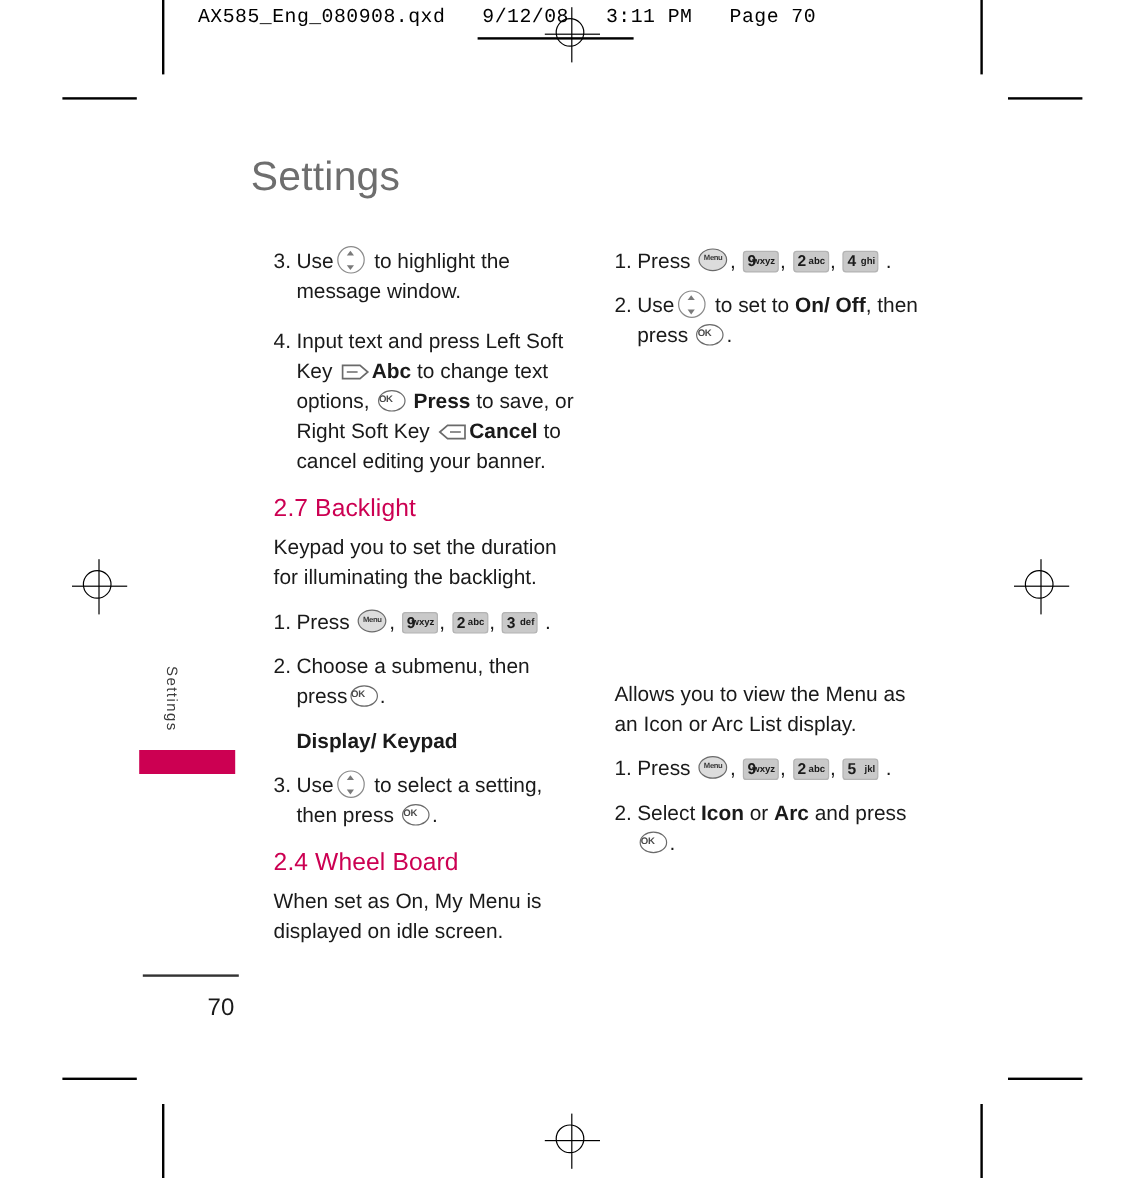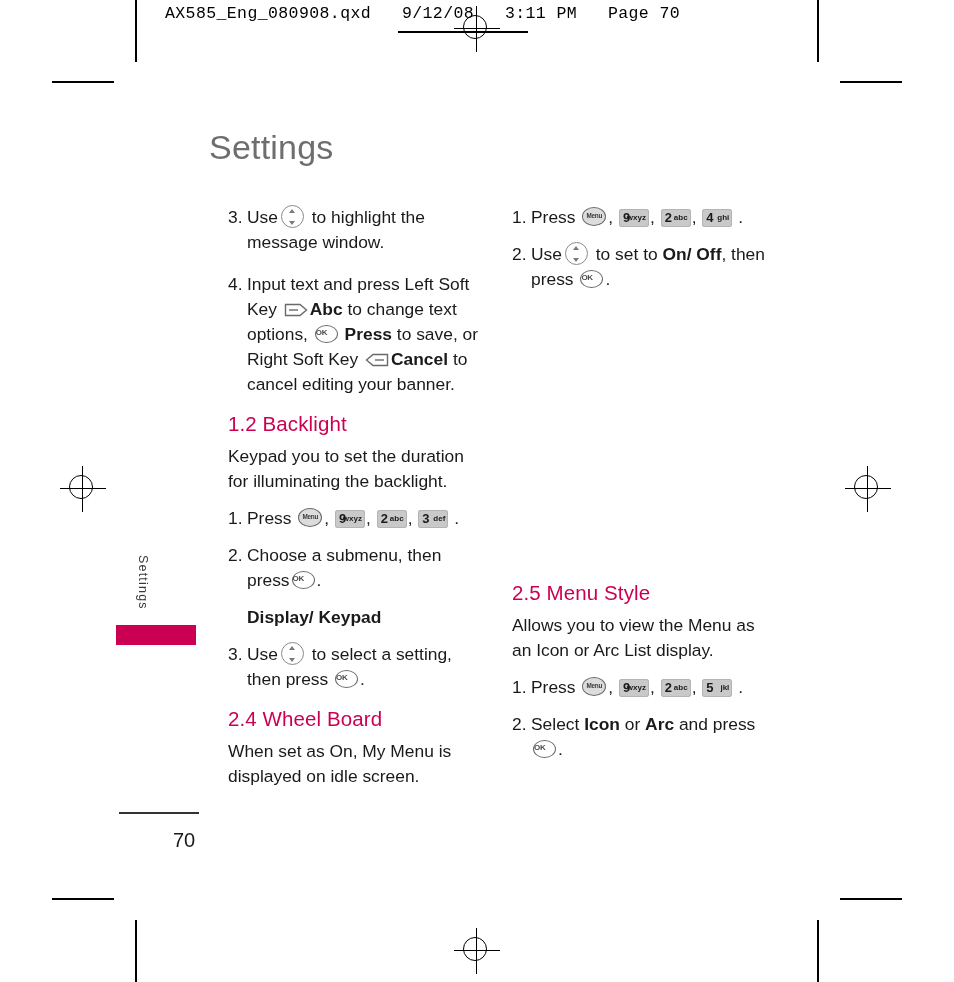--- a/index.html
+++ b/index.html
@@ -145,21 +145,21 @@
         <span class="k k-soft">
           <svg width="24" height="14" viewBox="0 0 24 14">
               <path d="M22.5 1.5 L8 1.5 L1.5 7 L8 12.5 L22.5 12.5 Z" fill="#ffffff" stroke="#6a6a6a" stroke-width="1.4"></path>
               <path d="M10 7 L19 7" stroke="#6a6a6a" stroke-width="1.4"></path>
             </svg>
         </span><b>Cancel</b>
         <span>to cancel editing your banner.</span>
       </span>
     </div>
 
-    <div class="sect-h">1.2 Backlight</div>
+    <div class="sect-h">2.7 Backlight</div>
     <div class="para">Keypad you to set the duration for illuminating the backlight.</div>
 
     <div class="gap-s"></div>
 
     <div class="step">
       <span class="num">1.</span>
       <span class="body"><span>Press</span>
         <span class="k k-menu"><span>Menu</span></span>,
         <span class="k k-num"><span class="d">9</span><span class="l">wxyz</span></span>,
         <span class="k k-num"><span class="d">2</span><span class="l">abc</span></span>,
@@ -206,21 +206,20 @@
 
     <div class="gap-s"></div>
 
     <div class="step">
       <span class="num">2.</span>
       <span class="body"><span>Use</span><span class="k k-nav"><span class="ua"></span><span class="da"></span></span> <span>to set to</span> <b>On/ Off</b><span>, then press</span> <span class="k k-ok"><span>OK</span></span>.</span>
     </div>
 
     <div style="height:268px;"></div>
 
-    <div class="sect-h">2.5 Menu Style</div>
     <div class="para">Allows you to view the Menu as an Icon or Arc List display.</div>
 
     <div class="gap-s"></div>
 
     <div class="step">
       <span class="num">1.</span>
       <span class="body"><span>Press</span>
         <span class="k k-menu"><span>Menu</span></span>,
         <span class="k k-num"><span class="d">9</span><span class="l">wxyz</span></span>,
         <span class="k k-num"><span class="d">2</span><span class="l">abc</span></span>,

